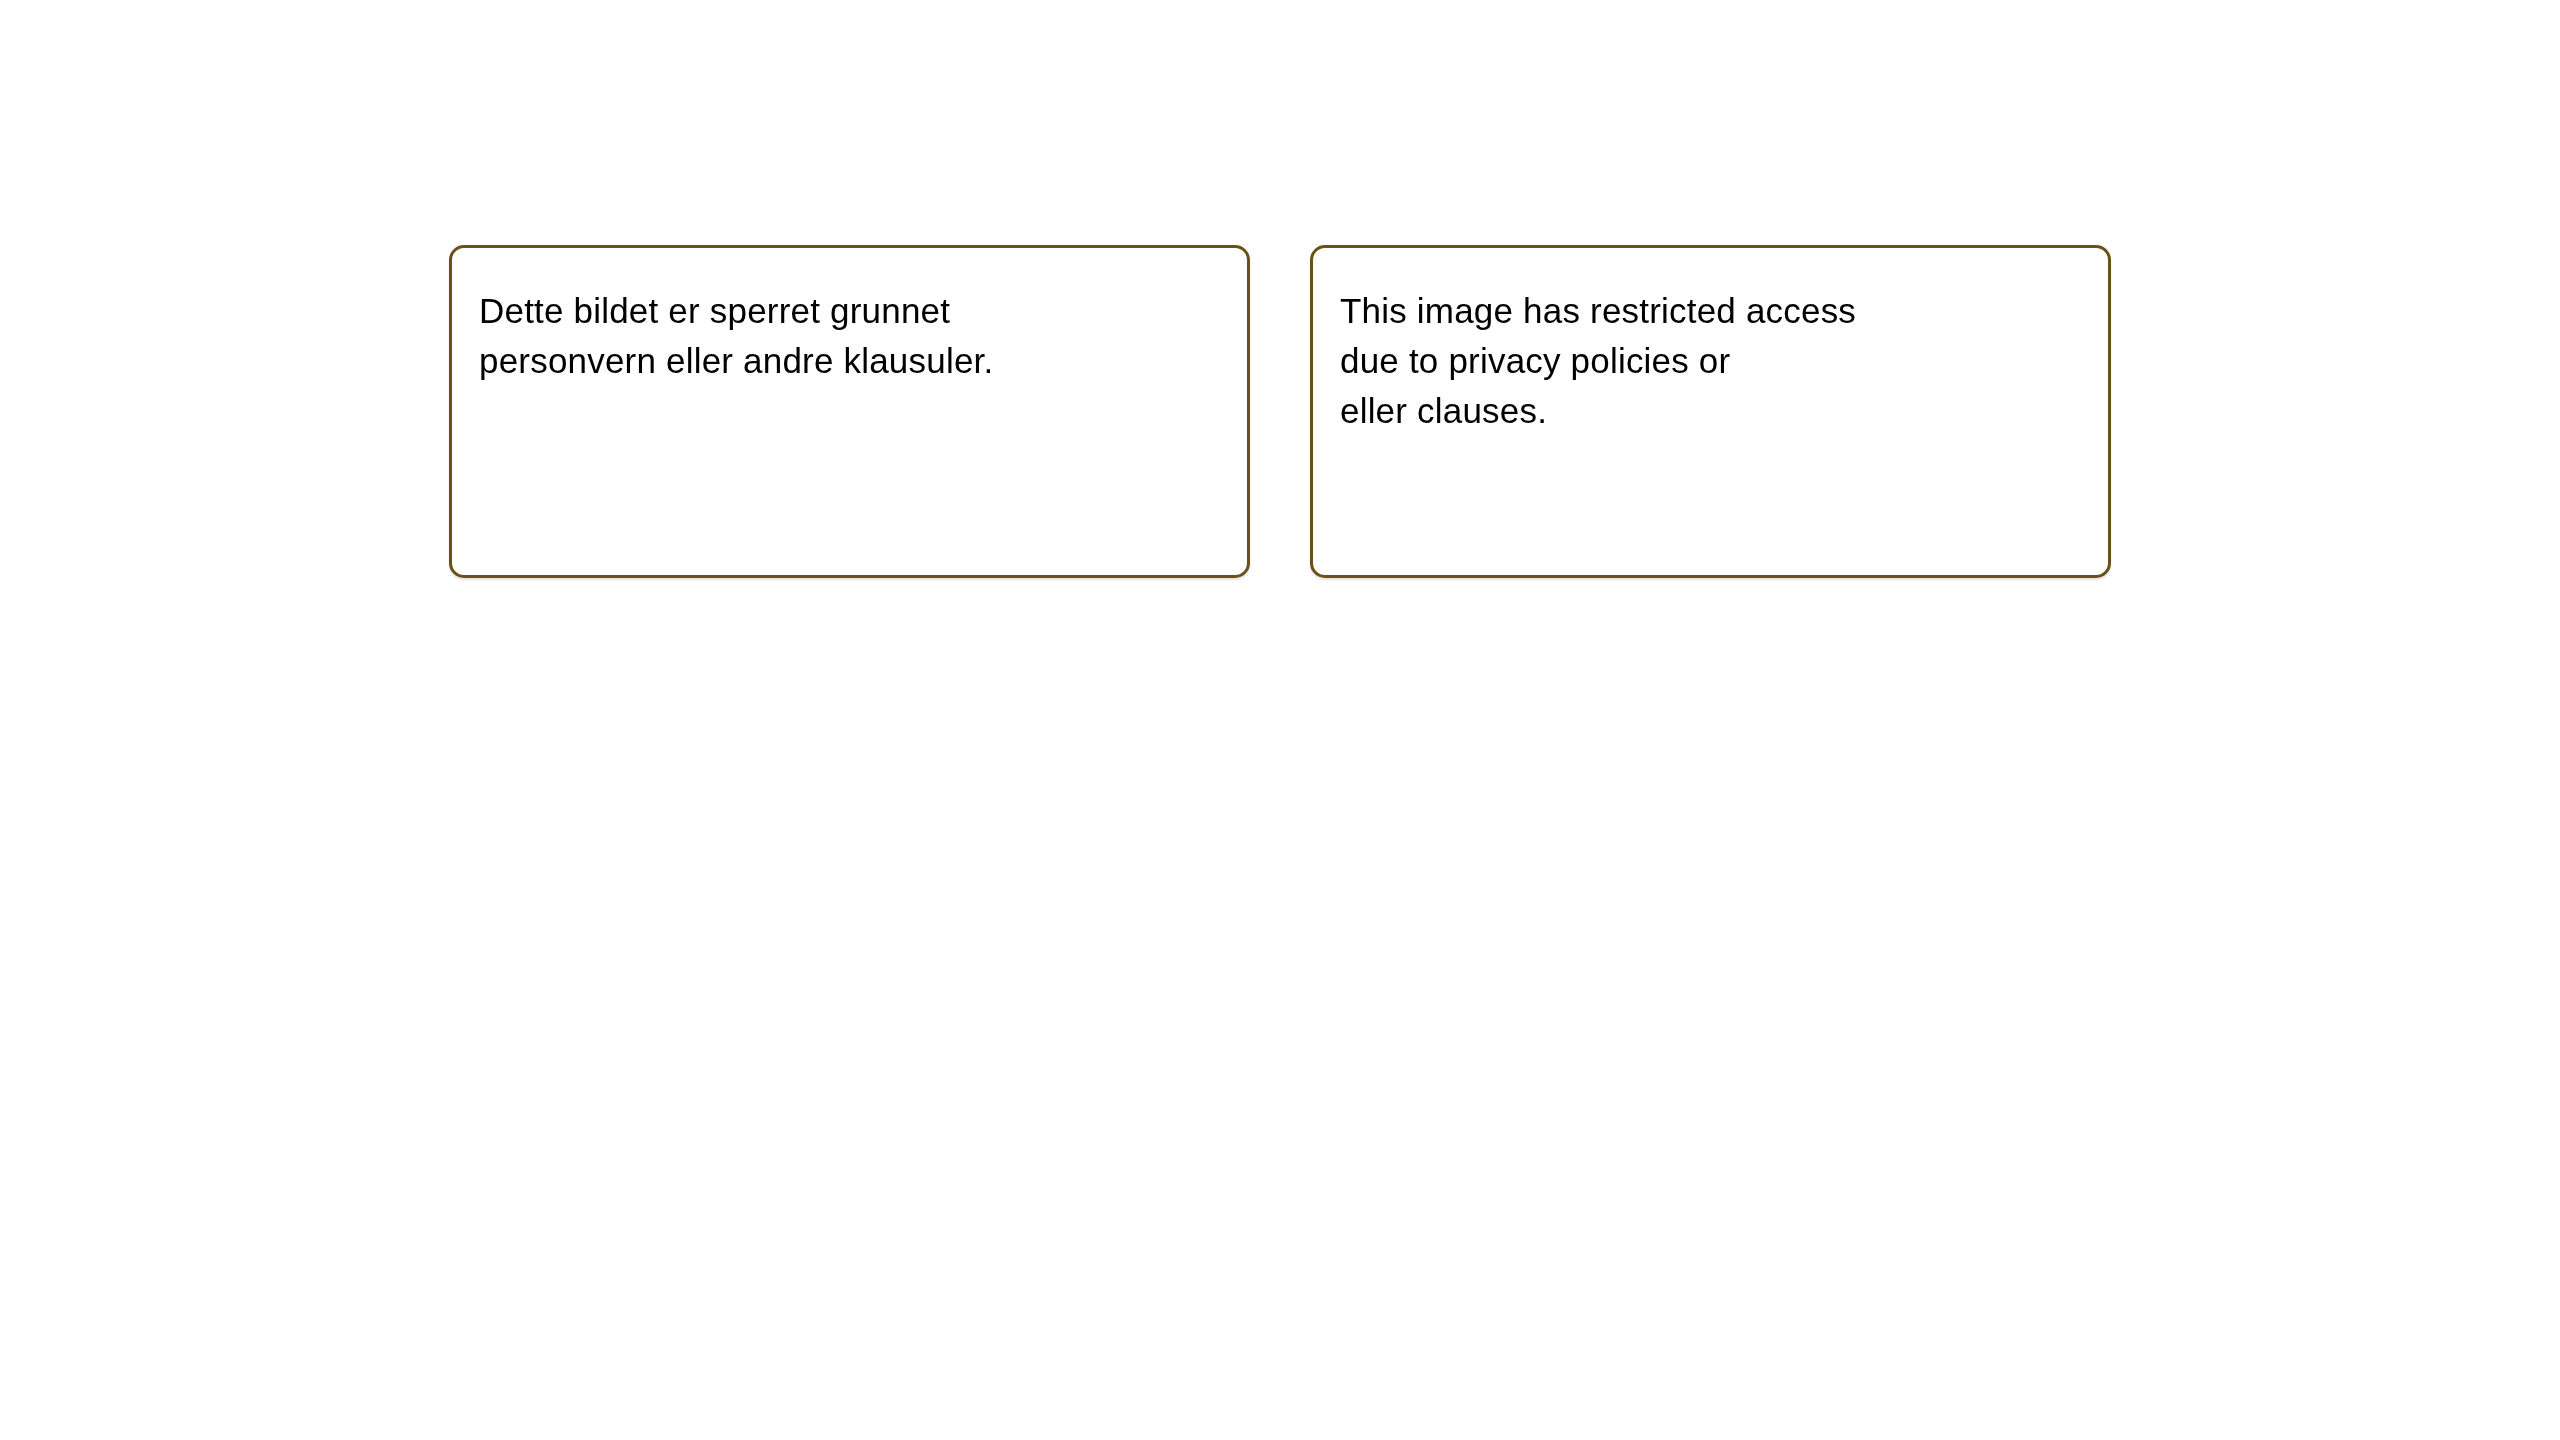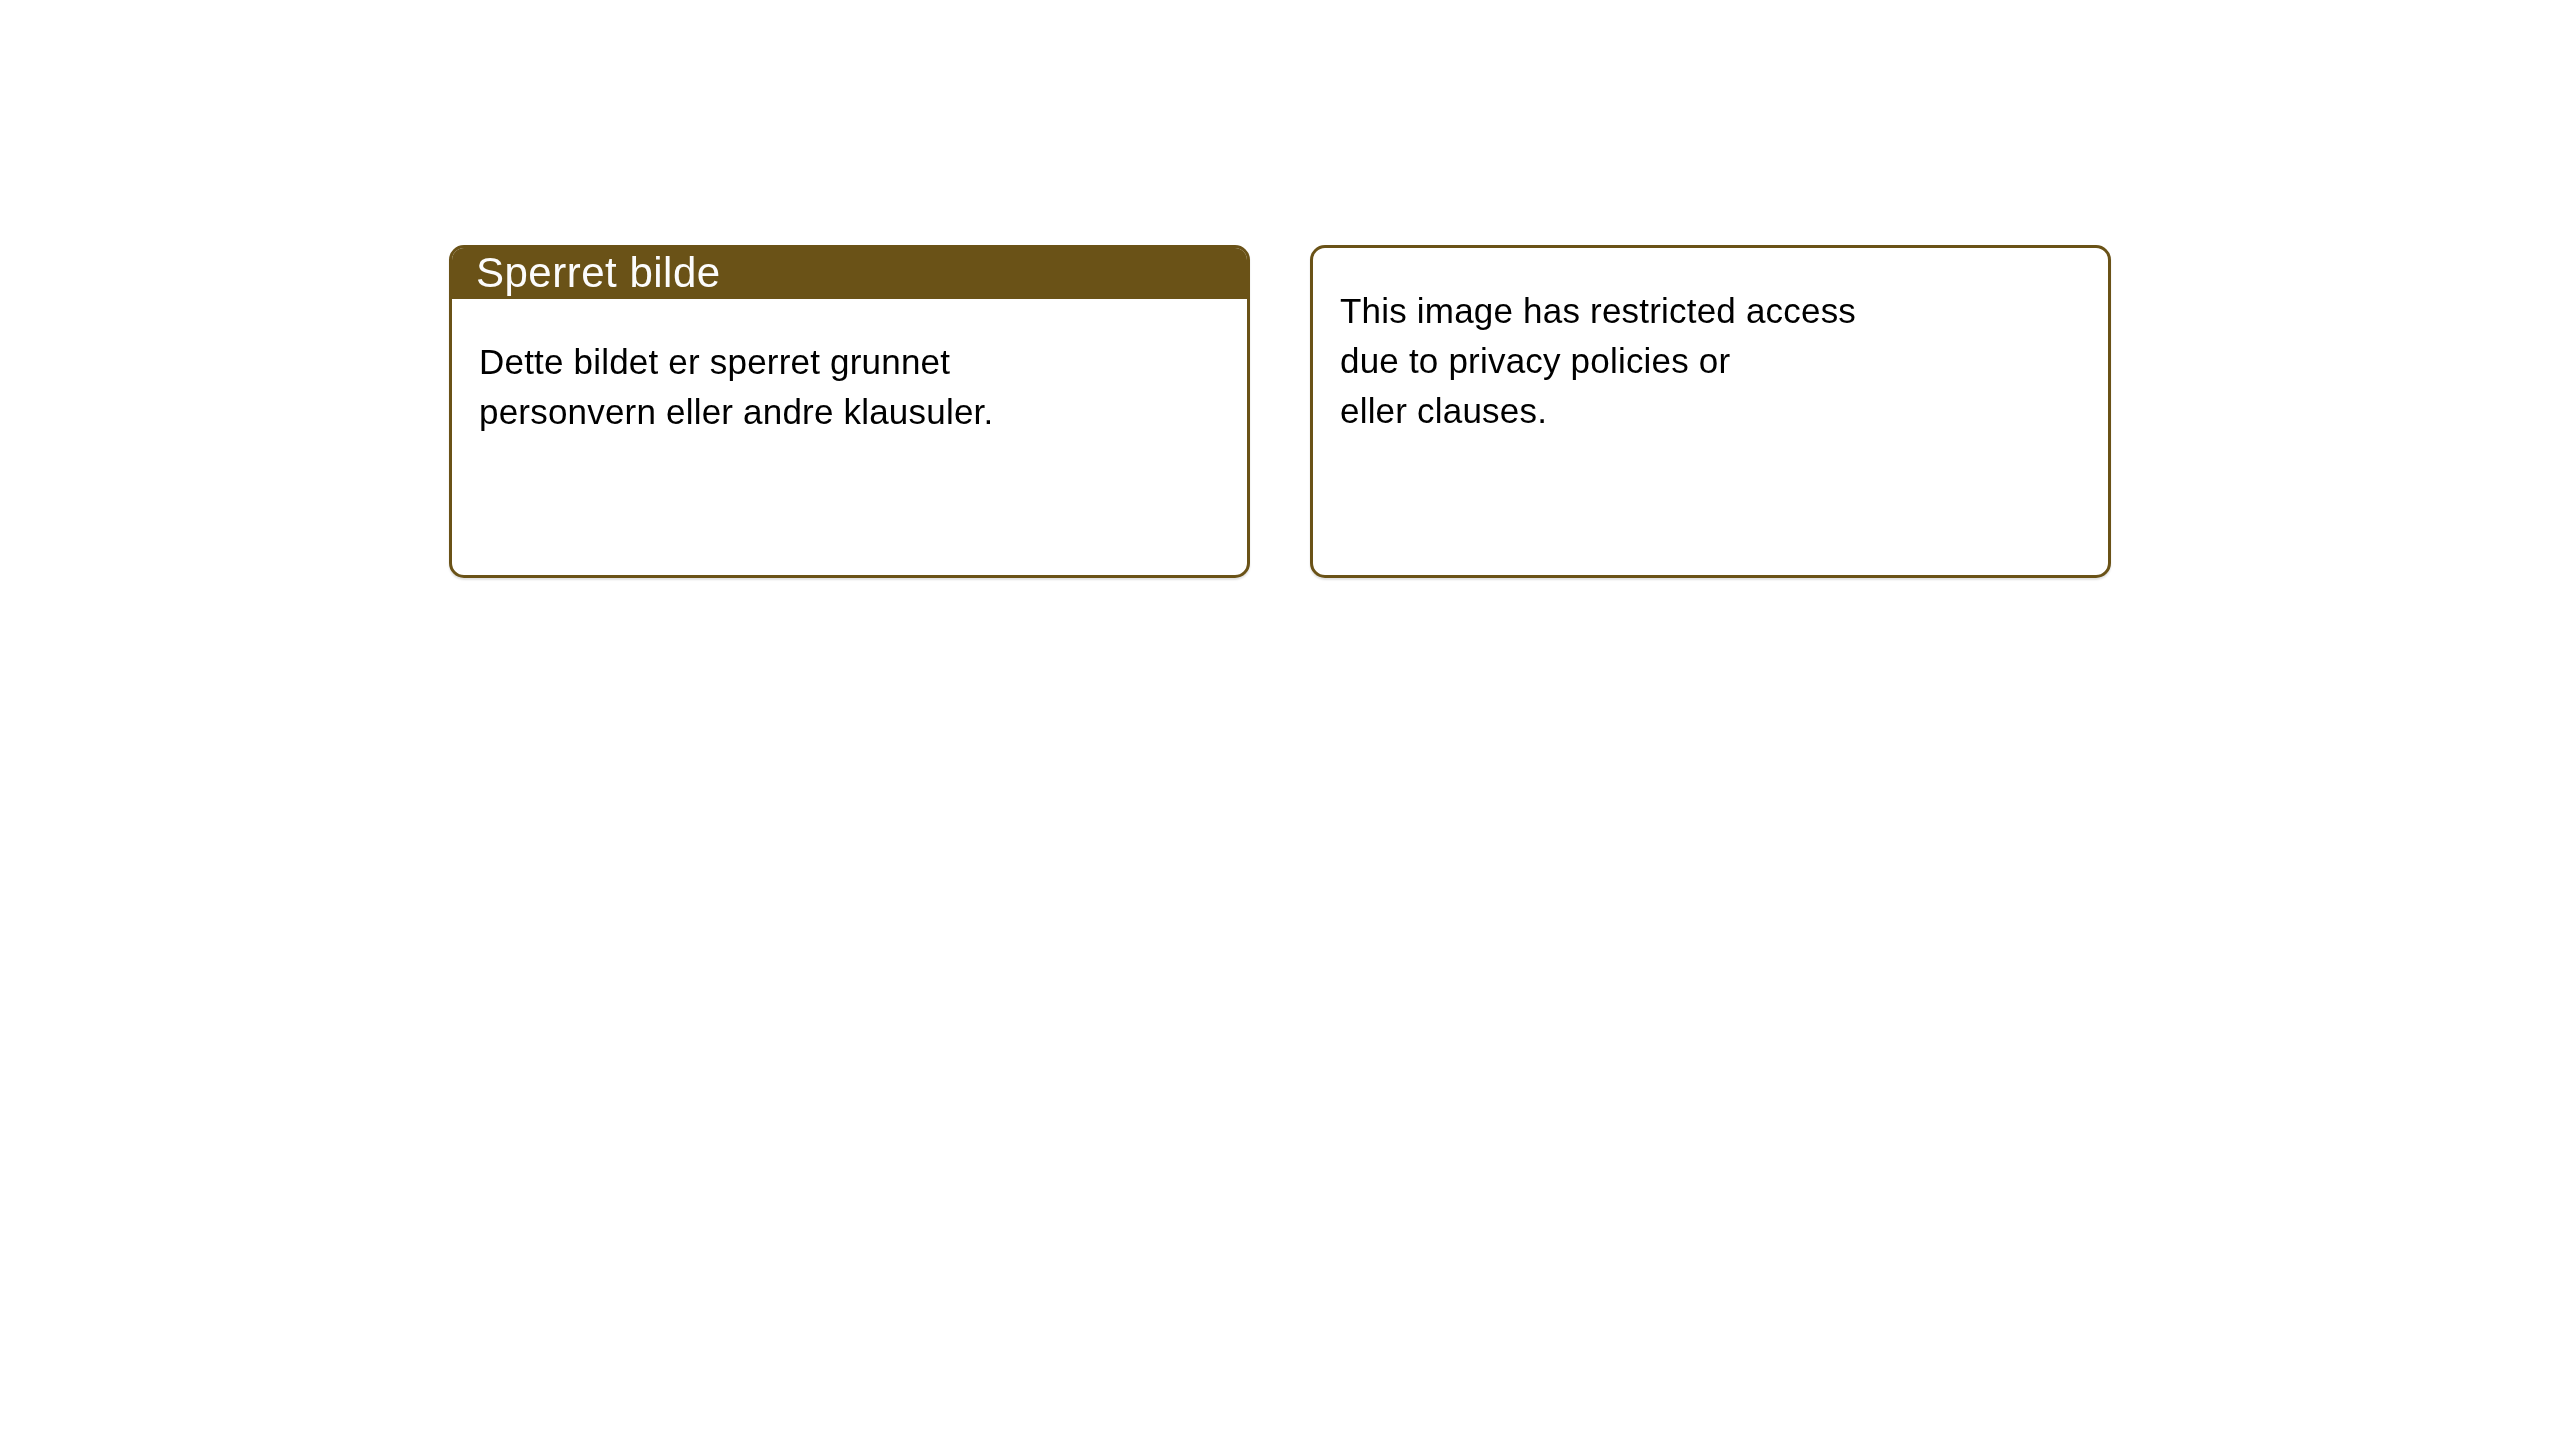--- a/index.html
+++ b/index.html
@@ -59,23 +59,20 @@
     display:block;
     white-space:nowrap;
   }
 </style>
 </head>
 <body>
 
 <div class="cards-row">
 
   <div class="notice-card">
-    <div class="card-header">
-      <span class="card-title">Sperret bilde</span>
-    </div>
     <div class="card-body">
       <span class="body-line">Dette bildet er sperret grunnet</span>
       <span class="body-line">personvern eller andre klausuler.</span>
     </div>
   </div>
 
   <div class="notice-card">
     <div class="card-body">
       <span class="body-line">This image has restricted access</span>
       <span class="body-line">due to privacy policies or</span>

